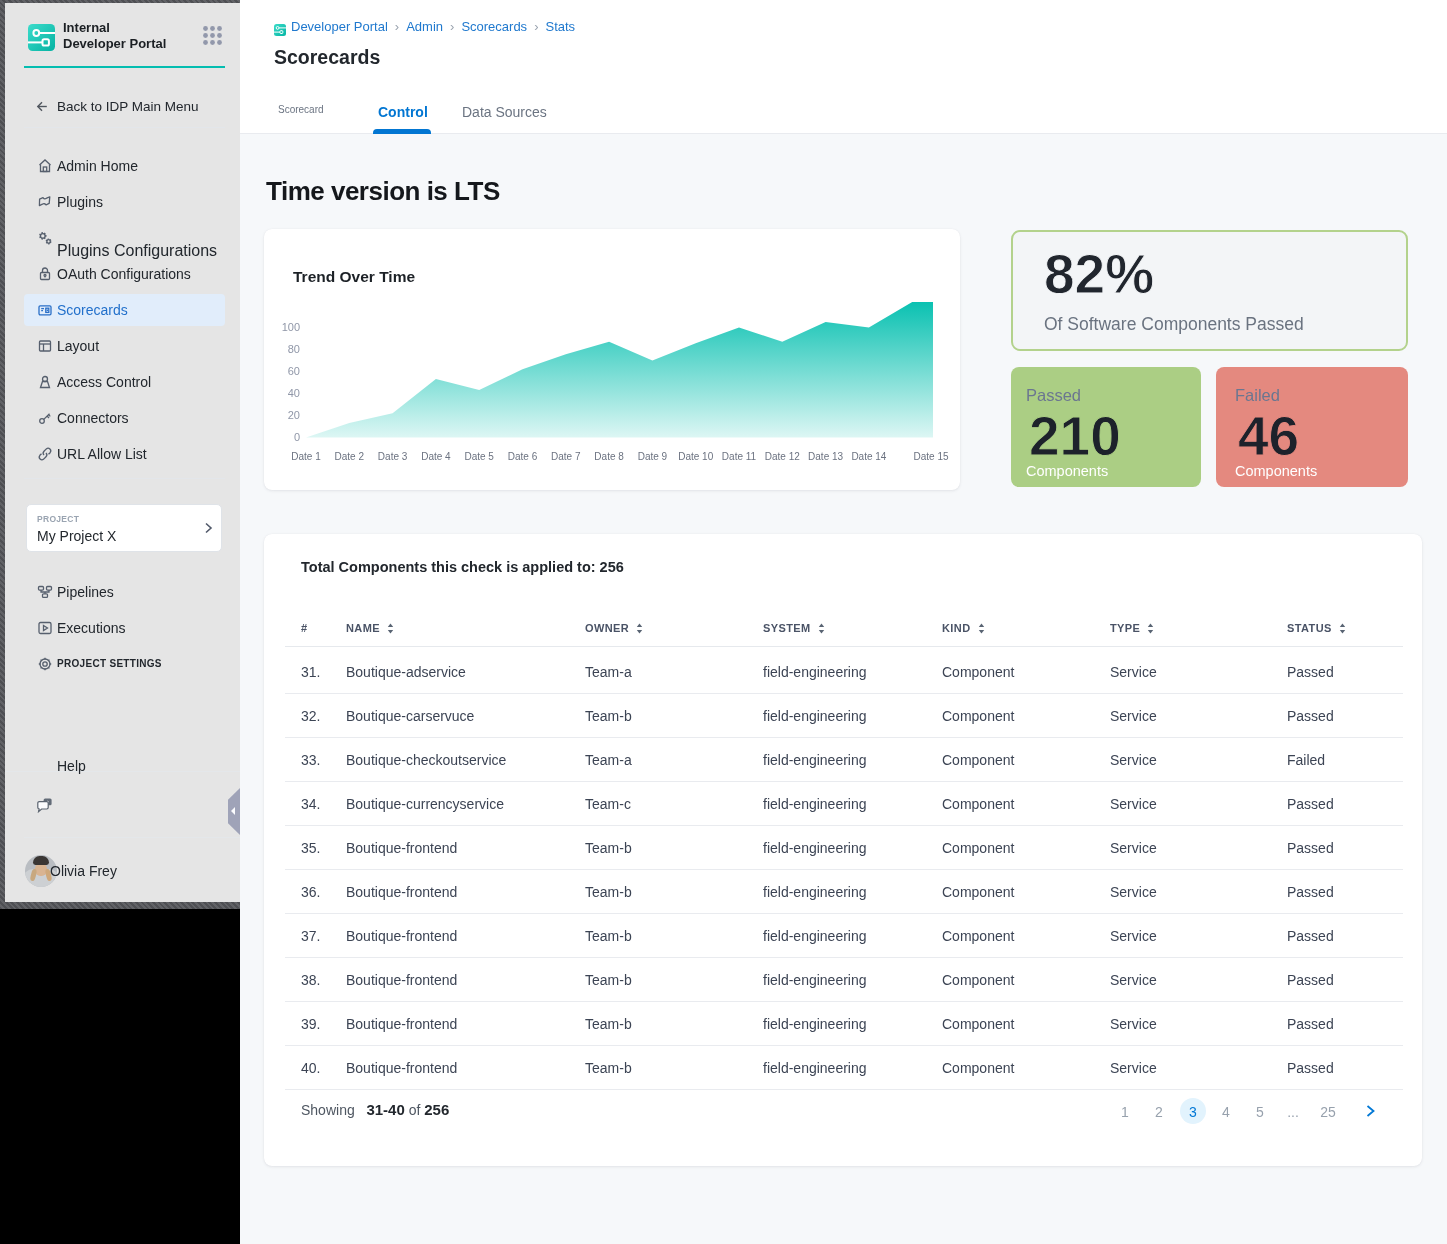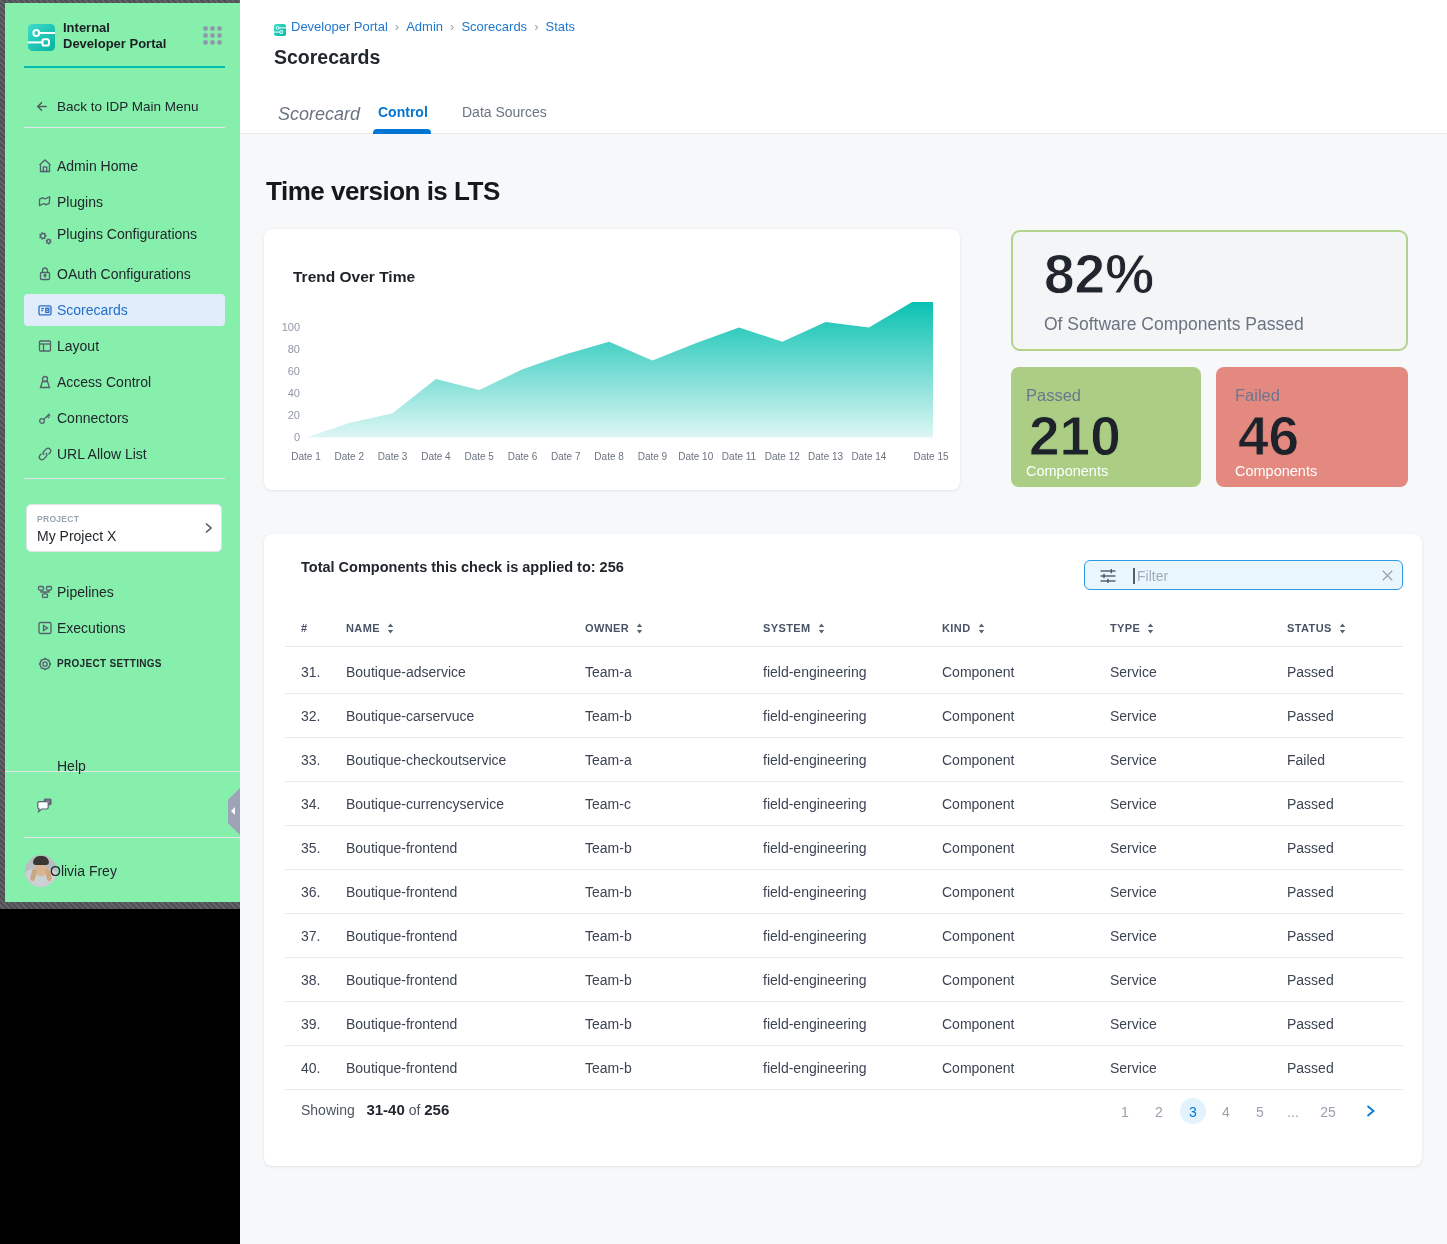--- a/index.html
+++ b/index.html
@@ -1,21 +1,21 @@
 <!DOCTYPE html>
 <html><head>
 <meta charset="utf-8">
 <style>
 * { margin:0; padding:0; box-sizing:border-box; }
 html,body { width:1447px; height:1244px; background:#000; font-family:"Liberation Sans", sans-serif; overflow:hidden; position:relative; }
 .abs { position:absolute; }
 
 
 #win { position:absolute; left:0; top:0; width:240px; height:909px; background:repeating-linear-gradient(45deg,#4e4f53 0 2px,#616266 2px 4px); }
-#side { position:absolute; left:5px; top:3px; width:235px; height:899px; background:#86efac; }
+#side { position:absolute; left:5px; top:3px; width:235px; height:899px; background:#e5e5e5; }
 
 
 #main { position:absolute; left:240px; top:0; width:1207px; height:1244px; background:#f6f8fa; }
 #header { position:absolute; left:0; top:0; width:1207px; height:134px; background:#ffffff; border-bottom:1px solid #e9ebef; }
 
 .card { position:absolute; background:#fff; border-radius:8px; box-shadow:0 0 1px rgba(40,41,61,.08), 0 1px 3px rgba(96,97,112,.12); }
 </style>
 </head>
 <body>
 
@@ -33,21 +33,21 @@
         <rect x="0" y="0" width="12" height="12" rx="2.5" fill="url(#tg2)"></rect>
         <circle cx="3.6" cy="3.9" r="1.4" fill="none" stroke="#fff" stroke-width="1"></circle>
         <line x1="5" y1="3.9" x2="12" y2="3.9" stroke="#fff" stroke-width="1"></line>
         <line x1="0" y1="8.1" x2="6" y2="8.1" stroke="#fff" stroke-width="1"></line>
         <rect x="6" y="6.7" width="2.8" height="2.8" rx="0.7" fill="none" stroke="#fff" stroke-width="1"></rect>
       </svg>
     </div>
     <div class="abs" style="left:51px; top:19px; font-size:13px; color:#2079ce;">Developer Portal<span style="color:#9aa3af; margin:0 7px;">›</span>Admin<span style="color:#9aa3af; margin:0 7px;">›</span>Scorecards<span style="color:#9aa3af; margin:0 7px;">›</span>Stats</div>
     <div class="abs" style="left:34px; top:46px; font-size:19.5px; font-weight:bold; color:#22272d;">Scorecards</div>
 
-    <div class="abs" style="left:38px; top:104px; font-size:18px; color:#6b7482;font-style:italic;">Scorecard</div>
+    <div class="abs" style="left:38px; top:104px; font-size:10px; color:#6b7482;">Scorecard</div>
     <div class="abs" style="left:138px; top:104px; font-size:14px; font-weight:bold; color:#0276d2;">Control</div>
     <div class="abs" style="left:222px; top:104px; font-size:14px; color:#6b7482;">Data Sources</div>
     <div class="abs" style="left:133px; top:129px; width:58px; height:5px; background:#0276d2; border-radius:4px 4px 0 0;"></div>
   </div>
 
   <div class="abs" style="left:26px; top:176px; font-size:26px; font-weight:bold; color:#15181c; letter-spacing:-0.5px;">Time version is LTS</div>
 
   <div class="card" id="chartcard" style="left:24px; top:229px; width:696px; height:261px;">
     <div class="abs" style="left:29px; top:39px; font-size:15.5px; font-weight:bold; color:#1c2126;">Trend Over Time</div>
     <svg class="abs" style="left:0; top:0;" width="696" height="261" viewBox="0 0 696 261">
@@ -100,36 +100,20 @@
 
   <div class="abs" style="left:976px; top:367px; width:192px; height:120px; background:#e4897f; border-radius:8px;">
     <div class="abs" style="left:19px; top:19px; font-size:16.5px; color:#6b7690;">Failed</div>
     <div class="abs" style="left:22px; top:37px; font-size:55px; font-weight:bold; color:#1d222b; -webkit-text-stroke:0.9px #e4897f;">46</div>
     <div class="abs" style="left:19px; top:96px; font-size:14.5px; color:#ffffff;">Components</div>
   </div>
 
   <div class="card" id="tablecard" style="left:24px; top:534px; width:1158px; height:632px;">
     <div class="abs" style="left:37px; top:25px; font-size:14.5px; font-weight:bold; color:#22272d;">Total Components this check is applied to: 256</div>
 
-    <div class="abs" style="left:820px; top:26px; width:319px; height:30px; background:#eaf6fd; border:1.5px solid #2e9ae4; border-radius:6px;">
-      <svg class="abs" style="left:15px; top:8px;" width="16" height="14" viewBox="0 0 16 14" stroke="#4d586a" stroke-width="1.4" fill="none">
-        <line x1="0.5" y1="2" x2="15.5" y2="2"></line>
-          <line x1="11.3" y1="0" x2="11.3" y2="4.2"></line>
-        <line x1="0.5" y1="7" x2="15.5" y2="7"></line>
-          <line x1="4" y1="4.8" x2="4" y2="9.2"></line>
-        <line x1="0.5" y1="12" x2="15.5" y2="12"></line>
-          <line x1="8" y1="9.8" x2="8" y2="14"></line>
-      </svg>
-      <div class="abs" style="left:48px; top:7px; width:1.5px; height:16px; background:#555f70;"></div>
-      <div class="abs" style="left:52px; top:7px; font-size:14px; color:#a2abbc;">Filter</div>
-      <svg class="abs" style="left:297px; top:9px;" width="11" height="11" viewBox="0 0 11 11" stroke="#a1a3b3" stroke-width="1.4">
-        <line x1="0.8" y1="0.8" x2="10.2" y2="10.2"></line>
-          <line x1="10.2" y1="0.8" x2="0.8" y2="10.2"></line>
-      </svg>
-    </div>
 
     <div id="thead">
         <div class="abs" style="left:37px; top:88px; font-size:11px; font-weight:bold; letter-spacing:.4px; color:#4a5366;">#</div>
         <div class="abs" style="left:82px; top:88px; font-size:11px; font-weight:bold; letter-spacing:.4px; color:#4a5366;">NAME<svg style="margin-left:7px; vertical-align:-2px;" width="7" height="11" viewBox="0 0 7 11" fill="#596473">
             <path d="M3.5 0.5 L6.2 4 L0.8 4 Z"></path>
             <path d="M3.5 10.5 L6.2 7 L0.8 7 Z"></path>
           </svg></div>
         <div class="abs" style="left:321px; top:88px; font-size:11px; font-weight:bold; letter-spacing:.4px; color:#4a5366;">OWNER<svg style="margin-left:7px; vertical-align:-2px;" width="7" height="11" viewBox="0 0 7 11" fill="#596473">
             <path d="M3.5 0.5 L6.2 4 L0.8 4 Z"></path>
             <path d="M3.5 10.5 L6.2 7 L0.8 7 Z"></path>
@@ -311,21 +295,21 @@
         <line x1="5.29" y1="3.66" x2="4.98" y2="2.29" stroke-width="1.7"></line>
         <line x1="7.23" y1="4.10" x2="8.11" y2="3.01" stroke-width="1.7"></line>
         <circle cx="11.6" cy="11.4" r="1.7" fill="none"></circle>
         <line x1="13.17" y1="12.06" x2="14.27" y2="12.53" stroke-width="1.7"></line>
         <line x1="11.81" y1="13.09" x2="11.96" y2="14.28" stroke-width="1.7"></line>
         <line x1="10.24" y1="12.43" x2="9.29" y2="13.15" stroke-width="1.7"></line>
         <line x1="10.03" y1="10.74" x2="8.93" y2="10.27" stroke-width="1.7"></line>
         <line x1="11.39" y1="9.71" x2="11.24" y2="8.52" stroke-width="1.7"></line>
         <line x1="12.96" y1="10.37" x2="13.91" y2="9.65" stroke-width="1.7"></line>
       </svg>
-      <div class="abs" style="left:52px; top:223px; font-size:14px; color:#22272d;text-align:center;">Plugins Configurations</div>
+      <div class="abs" style="left:52px; top:239px; font-size:16px; color:#22272d;text-align:center;">Plugins Configurations</div>
       <svg class="abs" style="left:32px; top:263px;" width="16" height="16" viewBox="0 0 16 16" stroke="#565f6d" stroke-width="1.3">
         <rect x="3.5" y="6.5" width="9" height="7" rx="1" fill="none"></rect>
         <path d="M5.5 6.5 L5.5 4.5 A2.5 2.5 0 0 1 10.5 4.5 L10.5 6.5" fill="none"></path>
         <circle cx="8" cy="9.3" r="1" fill="none"></circle>
         <line x1="8" y1="10" x2="8" y2="11.5"></line>
       </svg>
       <div class="abs" style="left:52px; top:263px; font-size:14px; color:#22272d;">OAuth Configurations</div>
       <div class="abs" style="left:19px; top:291px; width:201px; height:32px; background:#e1edfb; border-radius:4px;"></div>
       <svg class="abs" style="left:32px; top:299px;" width="16" height="16" viewBox="0 0 16 16" stroke="#2a6fc7" stroke-width="1.3">
         <rect x="2" y="3.8" width="12" height="9" rx="1.2" fill="none"></rect>

